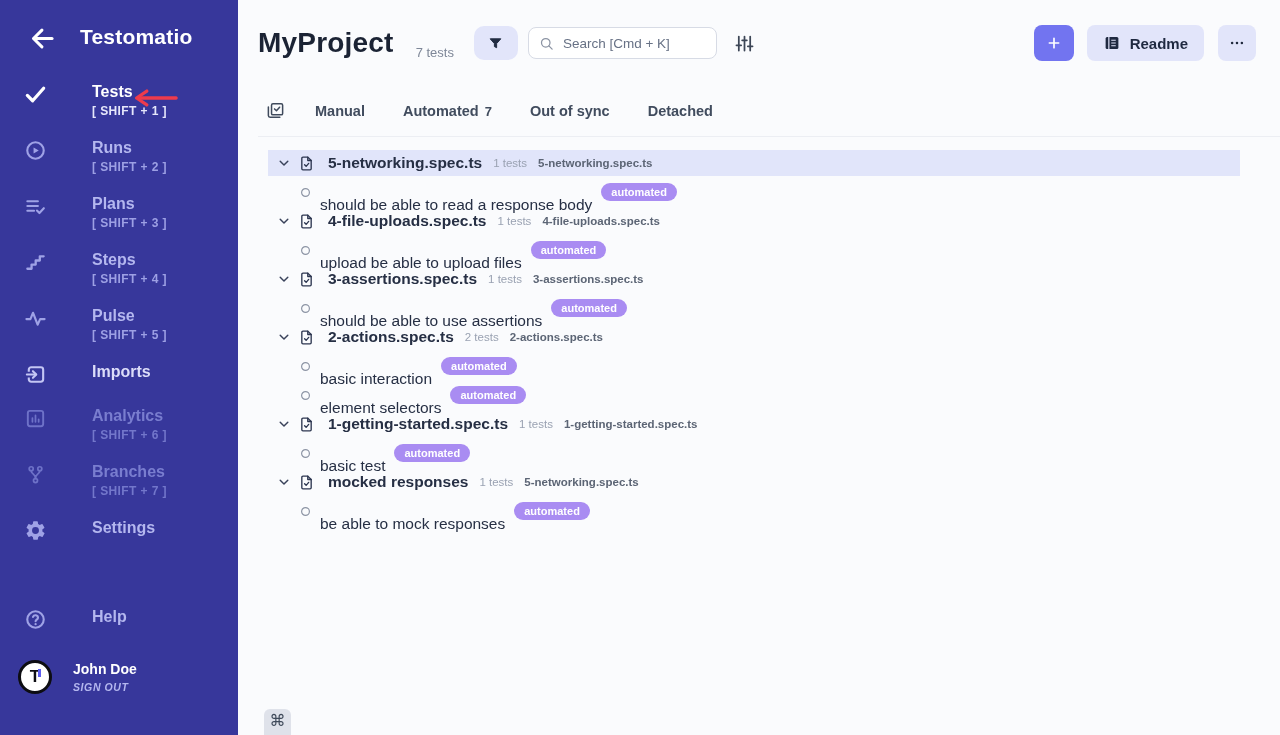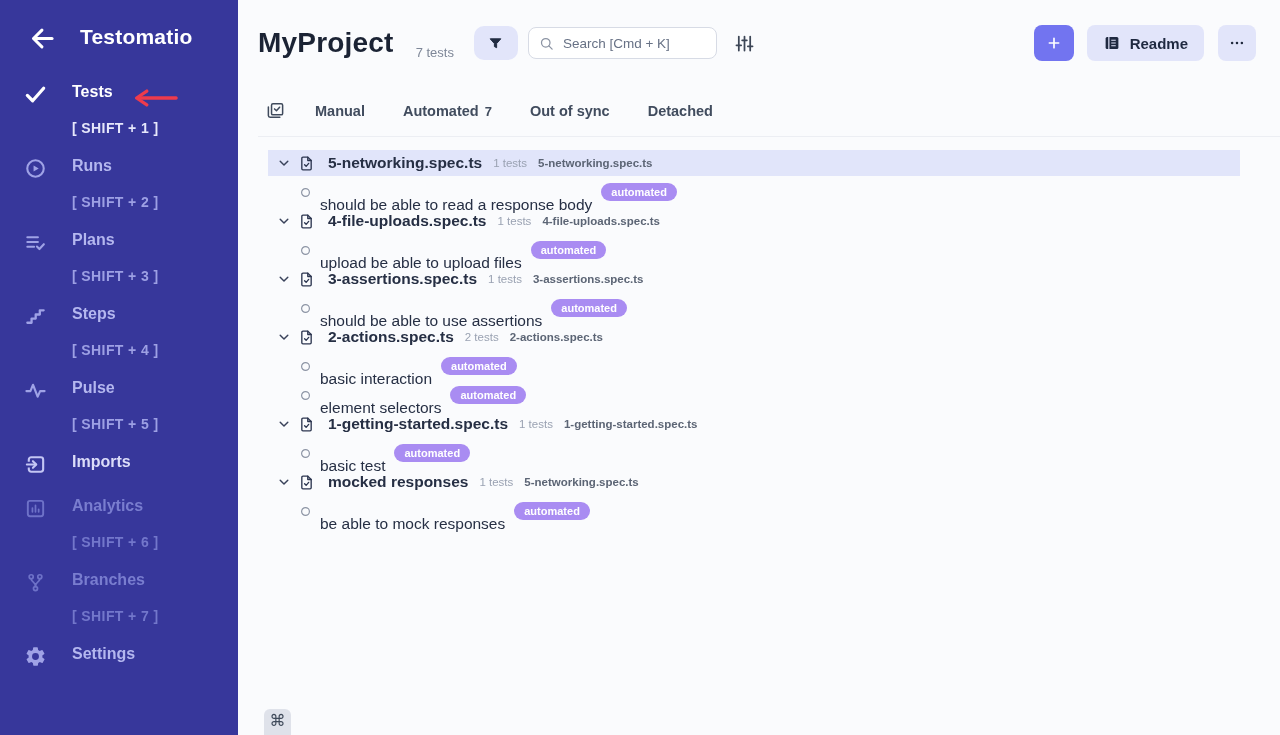--- a/index.html
+++ b/index.html
@@ -19,24 +19,24 @@
     background: #37379b;
     padding-top: 25px;
     position: relative;
     overflow: hidden;
   }
   .side-head { display: flex; align-items: flex-start; padding-left: 29px; margin-bottom: 31px; }
   .back-btn { background: none; border: none; cursor: pointer; color: #fff; width: 27px; height: 27px; padding: 0; }
   .brand { color: #fff; font-size: 21px; font-weight: bold; margin-left: 24px; letter-spacing: .2px; }
 
   .nav { list-style: none; }
-  .nav-item { display: flex; padding-left: 24px; margin-bottom: 21px; cursor: pointer; position: relative; }
+  .nav-item { display: flex; padding-left: 24px; margin-bottom: 21px; cursor: pointer; position: relative; gap: 20px; }
   .nav-icon { width: 23px; height: 23px; margin-right: 25px; margin-top: 0; color: #9fa2e6; }
   .nav-label { font-size: 16px; font-weight: bold; color: #b4b7ef; line-height: 18px; }
-  .nav-shortcut { font-size: 14px; font-weight: bold; color: #9da0e4; margin-top: 19px; letter-spacing: .4px; }
+  .nav-shortcut { font-size: 12px; font-weight: bold; color: #9da0e4; margin-top: 3px; letter-spacing: .4px; }
   .nav-item.active .nav-label { color: #fff; }
   .nav-item.active .nav-icon { color: #fff; }
   .nav-item.active .nav-shortcut { color: #e6e7fb; }
   .nav-item.bright .nav-label { color: #dcddf9; }
   .nav-item.bright .nav-icon { color: #c4c6f4; }
   .nav-item.muted .nav-label { color: #797dcf; }
   .nav-item.muted .nav-icon { color: #6e72c8; }
   .nav-item.muted .nav-shortcut { color: #7377cb; }
   .pointer { position: absolute; left: 131px; top: 5px; width: 48px; height: 20px; }
   .pointer svg { width: 100%; height: 100%; }

